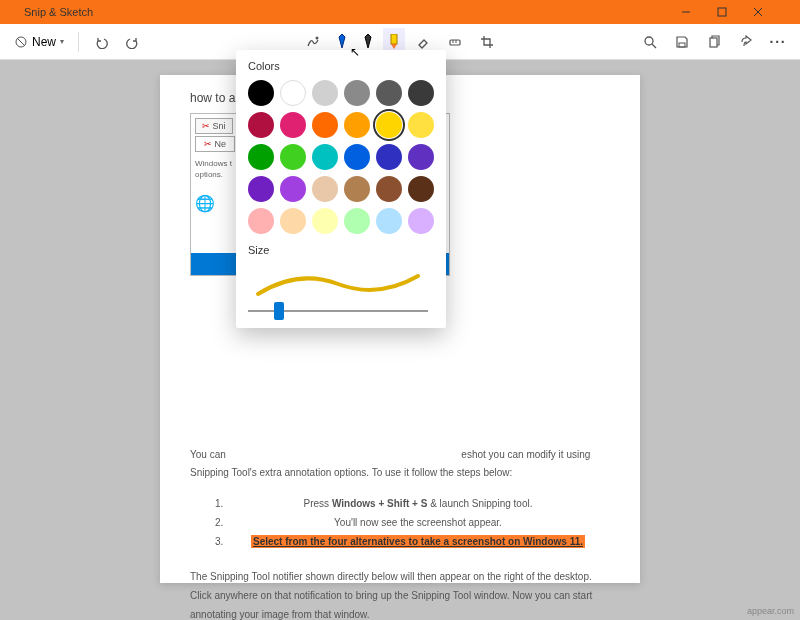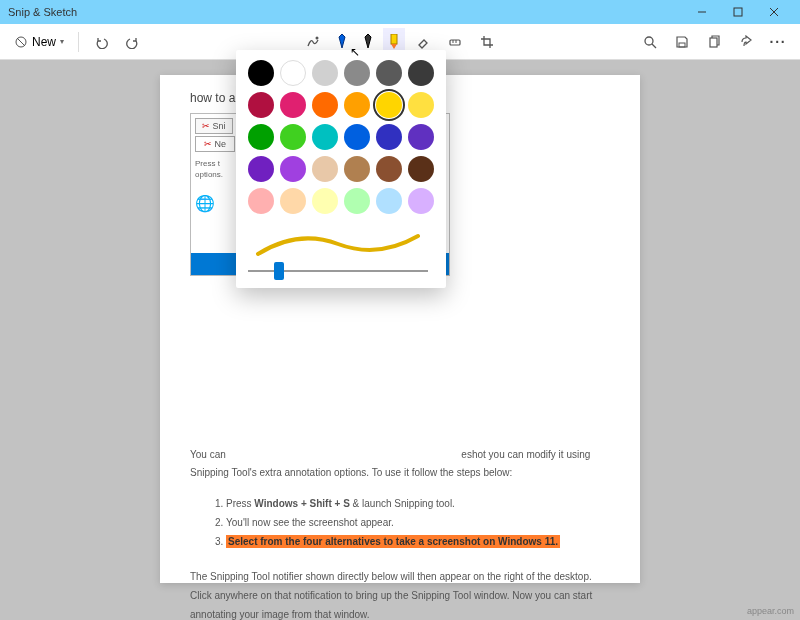--- a/index.html
+++ b/index.html
@@ -1,18 +1,18 @@
 <!DOCTYPE html>
 <html><head>
 <meta charset="utf-8">
 <style>
 * { box-sizing: border-box; margin: 0; padding: 0; font-family: "Segoe UI", sans-serif; }
 body { width: 800px; height: 620px; background: #c2c2c2; overflow: hidden; position: relative; }
 
-.titlebar { height: 24px; background: #7dd3fc; display: flex; align-items: center; padding: 0 8px; font-size: 11px; color: #333; gap: 17px; }
+.titlebar { height: 24px; background: #f97316; display: flex; align-items: center; padding: 0 24px; font-size: 11px; color: #333; gap: 17px; }
 .titlebar-buttons { margin-left: auto; display: flex; gap: 0; }
 .titlebar-btn { width: 36px; height: 24px; display: flex; align-items: center; justify-content: center; cursor: pointer; font-size: 10px; }
 
 .toolbar { height: 36px; background: #fff; border-bottom: 1px solid #ddd; display: flex; align-items: center; padding: 0 8px; position: relative; }
 .toolbar-left { display: flex; align-items: center; gap: 4px; }
 .toolbar-center { position: absolute; left: 50%; transform: translateX(-50%); display: flex; align-items: center; gap: 4px; }
 .toolbar-right { margin-left: auto; display: flex; align-items: center; gap: 4px; }
 .tb-btn { width: 28px; height: 28px; display: flex; align-items: center; justify-content: center; cursor: pointer; border-radius: 2px; font-size: 14px; color: #444; }
 .new-btn { display: flex; align-items: center; gap: 4px; padding: 0 6px; height: 28px; cursor: pointer; font-size: 12px; }
 .new-btn .chev { font-size: 8px; color: #666; }
@@ -25,22 +25,22 @@
 .doc-title { font-size: 12px; color: #444; margin-bottom: 8px; }
 .doc-box { border: 1px solid #bbb; padding: 4px; margin-bottom: 4px; }
 .tab-row { display: flex; gap: 2px; margin-bottom: 2px; }
 .tab { border: 1px solid #aaa; padding: 2px 6px; font-size: 9px; background: #f8f8f8; display: flex; align-items: center; gap: 3px;}
 .close-x { border: 1px solid #888; padding: 0 4px; font-size: 9px; margin-left: auto; cursor: pointer;}
 .ne-btn { border: 1px solid #aaa; padding: 2px 8px; display: inline-flex; align-items: center; gap: 3px; margin-bottom: 4px; font-size: 9px;}
 .small-txt { font-size: 8px; color: #666; line-height: 1.4; }
 
 .body-txt { font-size: 10px; color: #555; line-height: 1.8; margin-top: 170px; }
 .ol { list-style: decimal; margin: 12px 0 12px 36px; }
-.ol li { font-size: 10px; color: #555; line-height: 1.9; }
-.highlight { background: #ff7c2b; color: #333; padding: 1px 2px; font-weight: 600;}
+.ol li { font-size: 10px; color: #555; line-height: 1.9; text-align: center; }
+.highlight { background: #ff7c2b; color: #333; padding: 1px 2px; font-weight: 600; text-decoration: underline;}
 .para2 { font-size: 10px; color: #555; line-height: 1.9; margin-top: 16px; }
 
 .popup { position: absolute; left: 236px; top: 50px; width: 210px; background: #fff; box-shadow: 0 8px 24px rgba(0,0,0,0.25); border-radius: 2px; padding: 10px 12px 16px; z-index: 10; }
 .popup-label { font-size: 11px; color: #333; margin-bottom: 8px; }
 .color-grid { display: grid; grid-template-columns: repeat(6, 26px); gap: 6px 6px; margin-bottom: 10px; }
 .swatch { width: 26px; height: 26px; border-radius: 50%; cursor: pointer; }
 .swatch.white { border: 1px solid #ddd; }
 .swatch.sel { outline: 2px solid #333; outline-offset: 1px; }
 .size-preview { width: 180px; height: 40px; margin: 6px 0; position: relative; }
 .slider-row { display: flex; align-items: center; }
@@ -184,21 +184,21 @@
         </div>
       <div class="close-x">✕</div>
     </div>
     <div class="tab-row">
       <div class="ne-btn">
           <span style="color:#c00">✂</span>
           <span>Ne</span>
         </div>
       <div class="tab" style="margin-left:auto">ions</div>
     </div>
-    <div class="small-txt"><span>Press t</span><br><span>options.</span><span style="float:right;color:#0060e0">❔</span></div>
+    <div class="small-txt"><span>Windows t</span><br><span>options.</span><span style="float:right;color:#0060e0">❔</span></div>
     <div style="margin-top:14px;display:flex;gap:10px;">
       <span style="font-size:16px">🌐</span>
       <span style="margin-left:auto;font-size:9px;color:#666">˄</span>
     </div>
     <div style="height:40px"></div>
     <div style="height:22px;background:#0078d4;margin:0 -4px -4px"></div>
   </div>
 
   <div class="body-txt">
     <span>You can</span>
@@ -210,20 +210,21 @@
   <ol class="ol">
     <li><span>Press </span><b>Windows + Shift + S</b><span> &amp; launch Snipping tool.</span></li>
     <li>You'll now see the screenshot appear.</li>
     <li><span class="highlight"><span>Select from the four alternatives to </span><b>take a screenshot on Windows 11.</b></span></li>
   </ol>
 
   <div class="para2">The Snipping Tool notifier shown directly below will then appear on the right of the desktop. Click anywhere on that notification to bring up the Snipping Tool window. Now you can start annotating your image from that window.</div>
 </div>
 
 <div class="popup">
+  <div class="popup-label">Colors</div>
   <div class="color-grid" id="color-grid">
       <div class="swatch" style="background: rgb(0, 0, 0);"></div>
       <div class="swatch white" style="background: rgb(255, 255, 255);"></div>
       <div class="swatch" style="background: rgb(208, 208, 208);"></div>
       <div class="swatch" style="background: rgb(138, 138, 138);"></div>
       <div class="swatch" style="background: rgb(90, 90, 90);"></div>
       <div class="swatch" style="background: rgb(58, 58, 58);"></div>
       <div class="swatch" style="background: rgb(176, 16, 64);"></div>
       <div class="swatch" style="background: rgb(224, 32, 112);"></div>
       <div class="swatch" style="background: rgb(255, 106, 0);"></div>
@@ -242,20 +243,21 @@
       <div class="swatch" style="background: rgb(176, 128, 80);"></div>
       <div class="swatch" style="background: rgb(138, 80, 48);"></div>
       <div class="swatch" style="background: rgb(90, 48, 24);"></div>
       <div class="swatch" style="background: rgb(255, 176, 176);"></div>
       <div class="swatch" style="background: rgb(255, 216, 168);"></div>
       <div class="swatch" style="background: rgb(255, 255, 176);"></div>
       <div class="swatch" style="background: rgb(176, 255, 176);"></div>
       <div class="swatch" style="background: rgb(176, 224, 255);"></div>
       <div class="swatch" style="background: rgb(216, 176, 255);"></div>
     </div>
+  <div class="popup-label">Size</div>
   <div class="size-preview">
     <svg width="180" height="40">
         <path d="M10 30 Q 50 5, 90 20 T 170 12" fill="none" stroke="#e0b000" stroke-width="4" stroke-linecap="round"></path>
       </svg>
   </div>
   <div class="slider-row">
     <input type="range" class="slider" min="0" max="100" value="15" style="">
   </div>
 </div>
 

